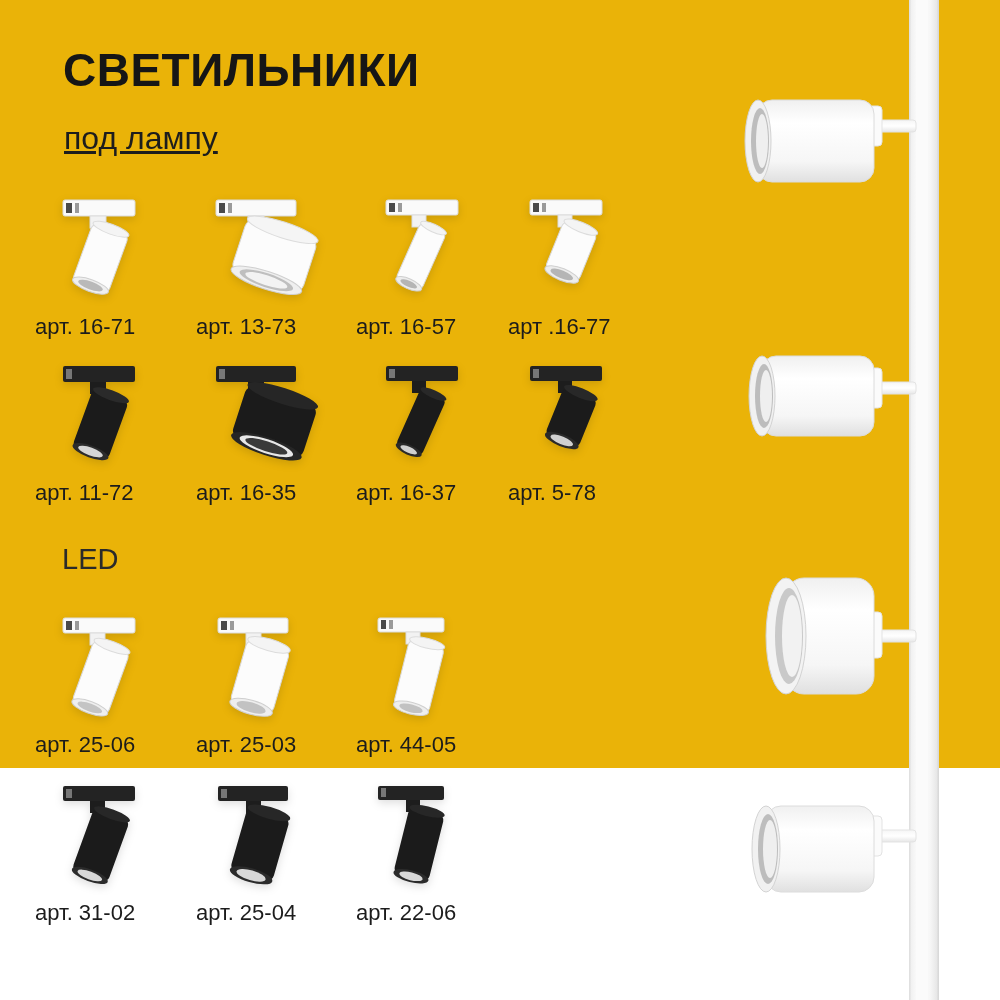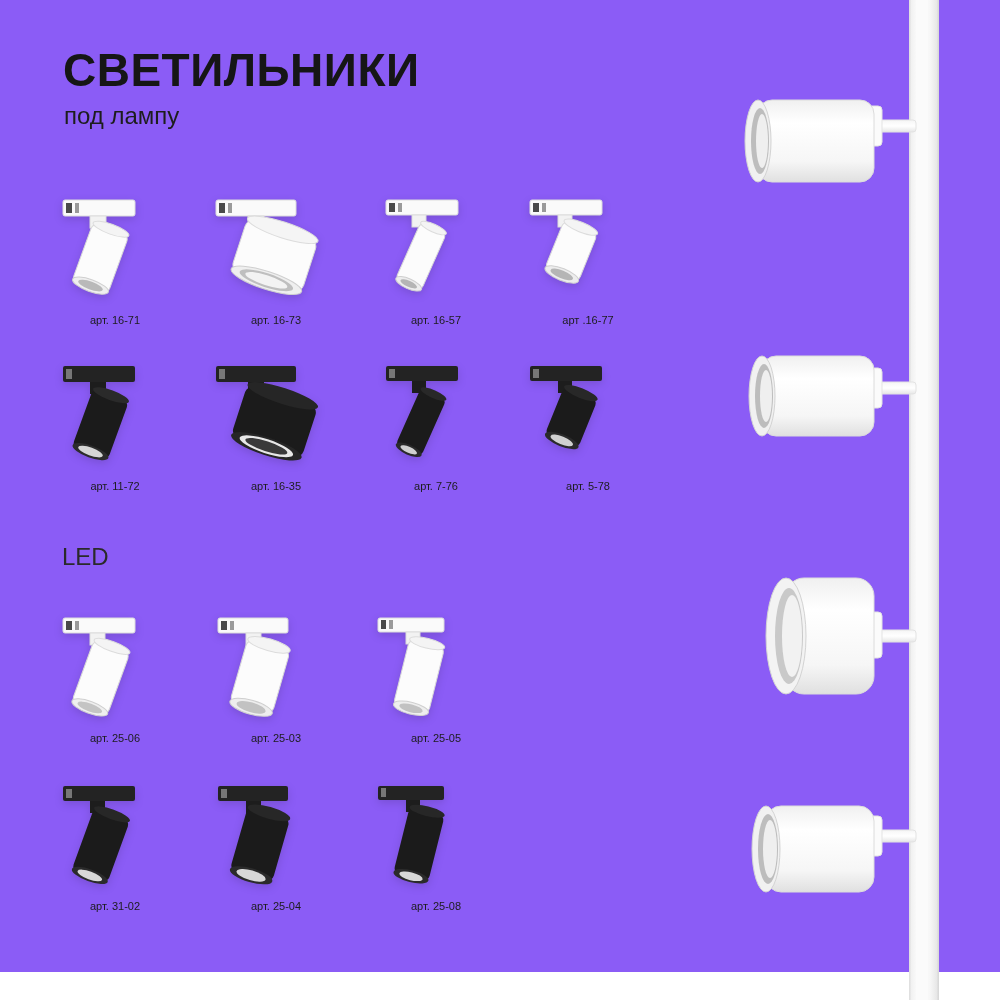--- a/index.html
+++ b/index.html
@@ -5,40 +5,40 @@
   * { box-sizing: border-box; }
   html, body { margin:0; padding:0; }
   body {
     width:1000px; height:1000px;
     background:#ffffff;
     font-family:"Liberation Sans", sans-serif;
     color:#1a1a1a;
     overflow:hidden;
     position:relative;
   }
-  #page { position:relative; width:1000px; height:972px; background:#8b5cf6; }
+  #page { position:relative; width:1000px; height:768px; background:#eab308; }
 
   
   .title {
     position:absolute; left:63px; top:46px;
     font-size:46px; font-weight:bold; letter-spacing:0.5px;
     line-height:1.05; color:#161616;
   }
   .subtitle {
-    position:absolute; left:64px; top:102px;
-    font-size:24px; font-weight:400; color:#1d1d1d;
+    position:absolute; left:64px; top:120px;
+    font-size:32px; font-weight:400; color:#1d1d1d;text-decoration:underline;
   }
   .section-led {
     position:absolute; left:62px; top:543px;
-    font-size:24px; font-weight:400; color:#2a2a2a;
+    font-size:29px; font-weight:400; color:#2a2a2a;
   }
   .cell { position:absolute; width:160px; }
   .cell .caption {
     position:absolute; top:118px; left:0; width:160px;
-    text-align:center; font-size:11px; color:#1c1c1c;
+    font-size:22px; color:#1c1c1c;
     white-space:nowrap;
   }
   .fig {
     position:absolute; left:0; top:0; width:160px; height:115px;
   }
   .hero { position:absolute; }
 
   .shadowsoft { filter: drop-shadow(0 3px 4px rgba(0,0,0,0.13)); }
 </style>
 </head>
@@ -80,21 +80,21 @@
         <rect x="52" y="20" width="16" height="14" fill="#f2f2f2" stroke="#dcdcdc"></rect>
         <g transform="rotate(18 75 70)">
           <rect x="38" y="32" width="74" height="54" rx="8" fill="#fcfcfc" stroke="#d8d8d8"></rect>
           <ellipse cx="75" cy="32" rx="37" ry="8" fill="#f5f5f5" stroke="#dcdcdc"></ellipse>
           <ellipse cx="75" cy="85" rx="37" ry="9" fill="#efefef" stroke="#cfcfcf"></ellipse>
           <ellipse cx="75" cy="85" rx="28" ry="7" fill="#bfbfbf"></ellipse>
           <ellipse cx="75" cy="85" rx="22" ry="5" fill="#f3f3f3"></ellipse>
         </g>
       </svg>
     </div>
-    <div class="caption">арт. 16-73</div>
+    <div class="caption">арт. 13-73</div>
   </div>
 
   <div class="cell" style="left:356px; top:196px;">
     <div class="fig">
       <svg width="160" height="115" viewBox="0 0 160 115" class="shadowsoft">
         <rect x="30" y="4" width="72" height="15" rx="2" fill="#fafafa" stroke="#dcdcdc"></rect>
         <rect x="33" y="7" width="6" height="9" fill="#4a4a4a"></rect>
         <rect x="42" y="7" width="4" height="9" fill="#9a9a9a"></rect>
         <rect x="56" y="19" width="14" height="12" fill="#f2f2f2" stroke="#dcdcdc"></rect>
         <g transform="rotate(24 64 60)">
@@ -168,21 +168,21 @@
         <rect x="33" y="7" width="6" height="9" fill="#777"></rect>
         <rect x="56" y="19" width="14" height="12" fill="#1d1d1d"></rect>
         <g transform="rotate(24 64 60)">
           <rect x="51" y="29" width="28" height="62" rx="5" fill="#1b1b1b"></rect>
           <ellipse cx="65" cy="29" rx="14" ry="4" fill="#282828"></ellipse>
           <ellipse cx="65" cy="90" rx="14" ry="5" fill="#2a2a2a"></ellipse>
           <ellipse cx="65" cy="90" rx="9" ry="3" fill="#d0d0d0"></ellipse>
         </g>
       </svg>
     </div>
-    <div class="caption">арт. 7-76</div>
+    <div class="caption">арт. 16-37</div>
   </div>
 
   <div class="cell" style="left:508px; top:362px;">
     <div class="fig">
       <svg width="160" height="115" viewBox="0 0 160 115" class="shadowsoft">
         <rect x="22" y="4" width="72" height="15" rx="2" fill="#232323"></rect>
         <rect x="25" y="7" width="6" height="9" fill="#777"></rect>
         <rect x="50" y="19" width="14" height="12" fill="#1d1d1d"></rect>
         <g transform="rotate(22 62 58)">
           <rect x="44" y="29" width="36" height="52" rx="6" fill="#1b1b1b"></rect>
@@ -239,21 +239,21 @@
         <rect x="33" y="6" width="4" height="9" fill="#9a9a9a"></rect>
         <rect x="50" y="18" width="14" height="12" fill="#f2f2f2" stroke="#dcdcdc"></rect>
         <g transform="rotate(14 62 62)">
           <rect x="45" y="28" width="36" height="68" rx="6" fill="#fcfcfc" stroke="#d8d8d8"></rect>
           <ellipse cx="63" cy="28" rx="18" ry="5" fill="#f4f4f4" stroke="#dcdcdc"></ellipse>
           <ellipse cx="63" cy="95" rx="18" ry="6" fill="#eeeeee" stroke="#cfcfcf"></ellipse>
           <ellipse cx="63" cy="95" rx="12" ry="4" fill="#c2c2c2"></ellipse>
         </g>
       </svg>
     </div>
-    <div class="caption">арт. 25-05</div>
+    <div class="caption">арт. 44-05</div>
   </div>
 
   <div class="cell" style="left:35px; top:782px;">
     <div class="fig">
       <svg width="160" height="115" viewBox="0 0 160 115" class="shadowsoft">
         <rect x="28" y="4" width="72" height="15" rx="2" fill="#232323"></rect>
         <rect x="31" y="7" width="6" height="9" fill="#777"></rect>
         <rect x="55" y="19" width="15" height="12" fill="#1d1d1d"></rect>
         <g transform="rotate(20 62 62)">
           <rect x="47" y="29" width="38" height="66" rx="6" fill="#1b1b1b"></rect>
@@ -290,21 +290,21 @@
         <rect x="25" y="6" width="5" height="9" fill="#777"></rect>
         <rect x="50" y="18" width="14" height="12" fill="#1d1d1d"></rect>
         <g transform="rotate(14 62 62)">
           <rect x="45" y="28" width="36" height="68" rx="6" fill="#1b1b1b"></rect>
           <ellipse cx="63" cy="28" rx="18" ry="5" fill="#272727"></ellipse>
           <ellipse cx="63" cy="95" rx="18" ry="6" fill="#2b2b2b"></ellipse>
           <ellipse cx="63" cy="95" rx="12" ry="4" fill="#d8d8d8"></ellipse>
         </g>
       </svg>
     </div>
-    <div class="caption">арт. 25-08</div>
+    <div class="caption">арт. 22-06</div>
   </div>
 
   <div class="hero" style="left:690px; top:0; width:310px; height:1000px;">
     <svg width="310" height="1000" viewBox="0 0 310 1000">
       <defs>
         <linearGradient id="railg" x1="0" y1="0" x2="1" y2="0">
           <stop offset="0%" stop-color="#ededed"></stop>
           <stop offset="35%" stop-color="#ffffff"></stop>
           <stop offset="70%" stop-color="#f7f7f7"></stop>
           <stop offset="100%" stop-color="#e2e2e2"></stop>

